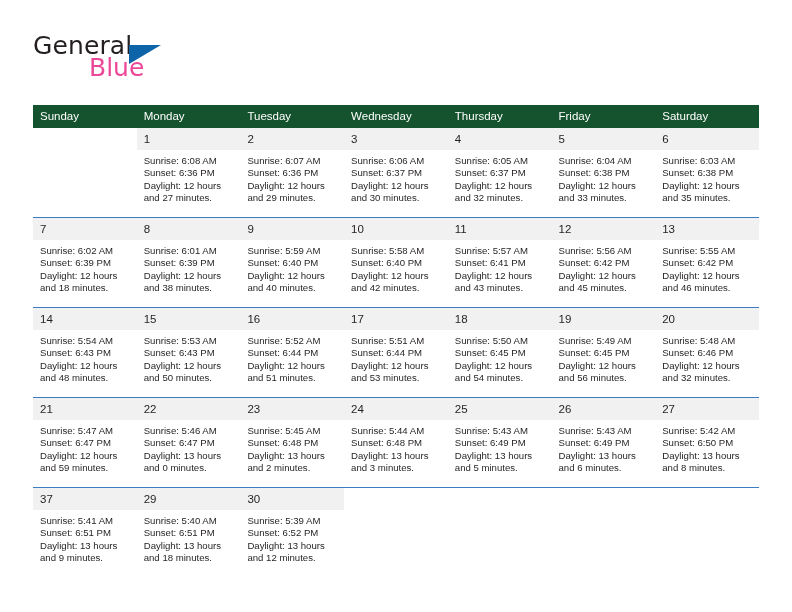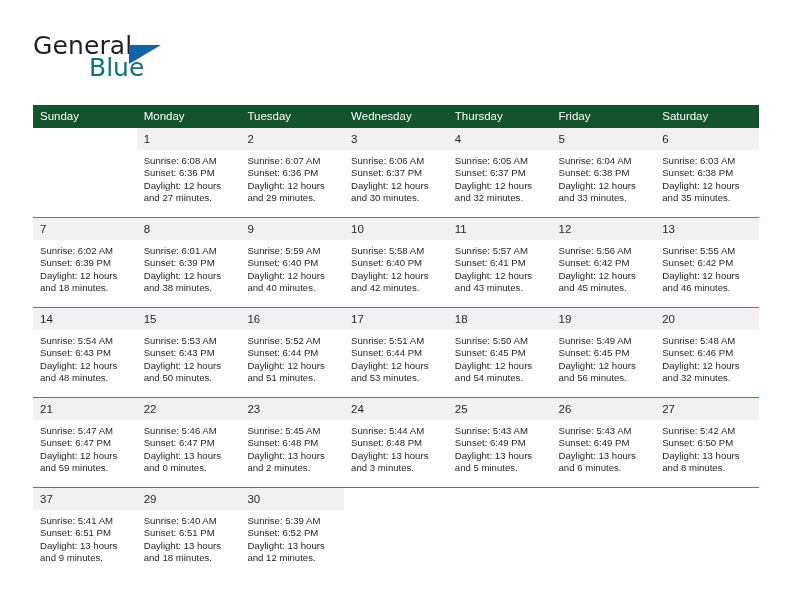--- a/index.html
+++ b/index.html
@@ -46,21 +46,21 @@
     color: #231f20;
     font-family: "DejaVu Sans", sans-serif;
     font-weight: 400;
     line-height: 28px;
   }
   .brand-blue {
     position: absolute;
     left: 56px;
     top: 22px;
     font-size: 25px;
-    color: #0f766e;
+    color: #ec4899;
     font-family: "DejaVu Sans", sans-serif;
     font-weight: 400;
     line-height: 28px;
   }
   .brand-triangle {
     position: absolute;
     left: 96px;
     top: 13px;
     width: 0;
     height: 0;

